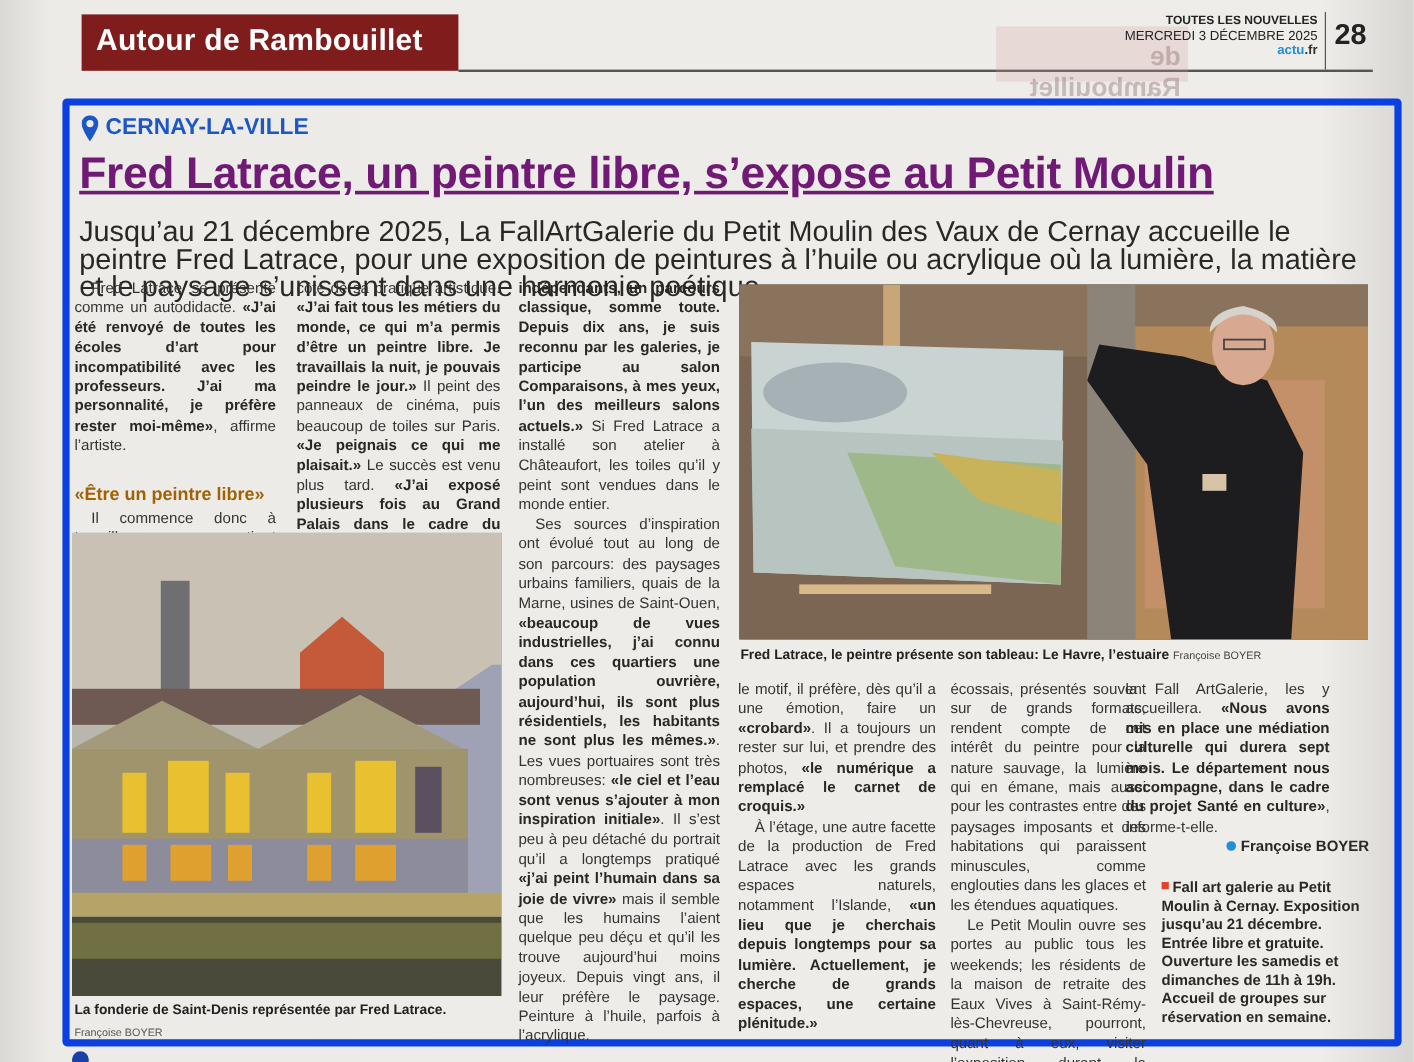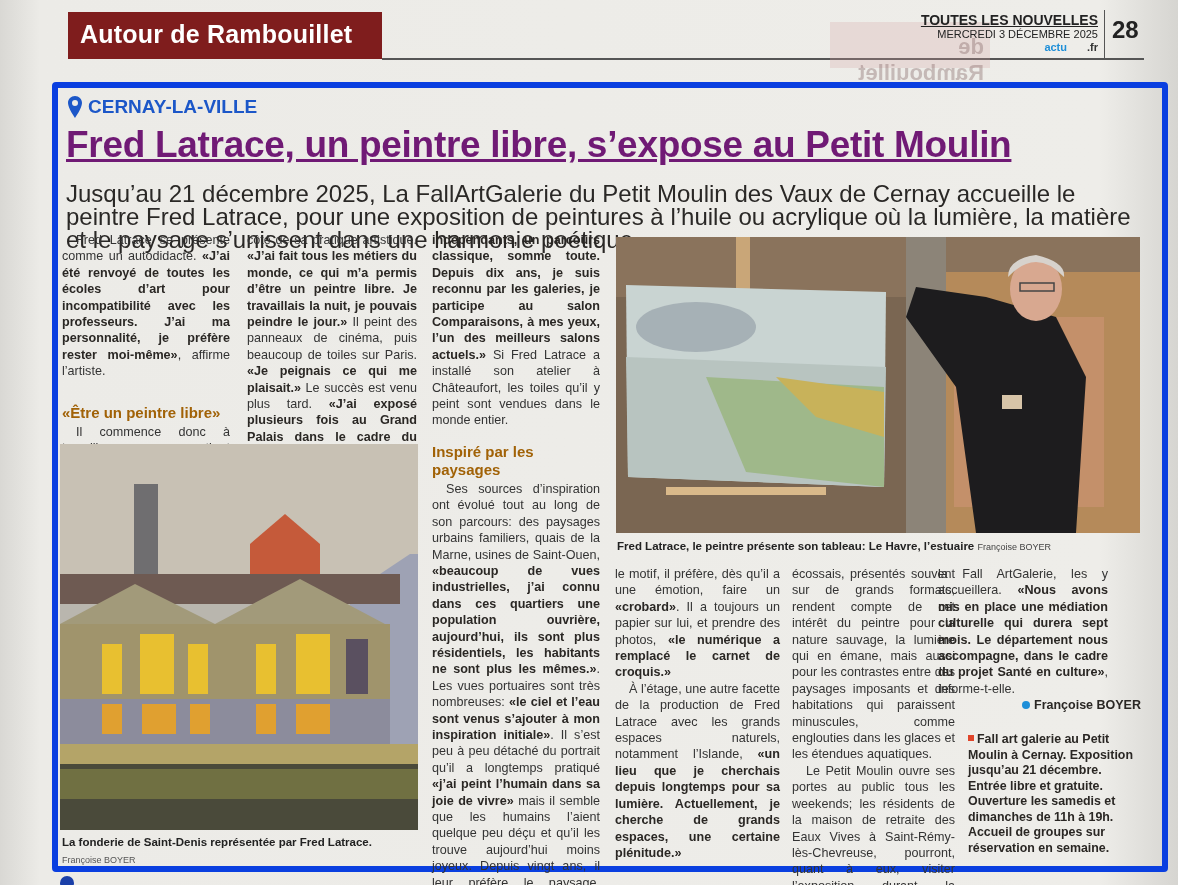--- a/index.html
+++ b/index.html
@@ -26,25 +26,25 @@
   }
   .ghost-bleed {
     position: absolute; left: 830px; top: 22px; width: 160px; height: 46px;
     background: rgba(210,160,160,0.25);
     color: rgba(120,90,90,0.35); font-size: 22px; font-weight: bold; padding: 12px 6px;
     transform: scaleX(-1);
   }
   .masthead {
     position: absolute; right: 80px; top: 12px; text-align: right; line-height: 1.15;
   }
-  .masthead .paper { font-size: 14px; font-weight: bold; color: #222; text-decoration: underline; }
+  .masthead .paper { font-size: 10px; font-weight: bold; color: #222; }
   .masthead .date { font-size: 11px; color: #222; }
   .masthead .site { font-size: 11px; font-weight: bold; }
   .masthead .site .brand { color: #1e8fd8; }
-  .masthead .site .tld { color: #333; margin-left: 20px; }
+  .masthead .site .tld { color: #333; }
   .page-sep { position: absolute; left: 1104px; top: 10px; width: 1px; height: 48px; background: #555; }
   .page-num { position: absolute; left: 1112px; top: 16px; font-size: 24px; font-weight: bold; color: #222; }
 
   
   .marker-frame {
     position: absolute; left: 52px; top: 82px; width: 1116px; height: 790px;
     border: 6px solid #0a3fe0; border-radius: 4px;
   }
 
   
@@ -138,21 +138,20 @@
   <h3>«Être un peintre libre»</h3>
   <p>Il commence donc à travailler comme apprenti et conservera toujours un emploi salarié à</p>
 </div>
 
 <div class="col c2">
   <p class="noindent"><span>côté de sa pratique artistique. </span><b>«J’ai fait tous les métiers du monde, ce qui m’a permis d’être un peintre libre. Je travaillais la nuit, je pouvais peindre le jour.»</b><span> Il peint des panneaux de cinéma, puis beaucoup de toiles sur Paris. </span><b>«Je peignais ce qui me plaisait.»</b><span> Le succès est venu plus tard. </span><b>«J’ai exposé plusieurs fois au Grand Palais dans le cadre du salon des artistes</b></p>
 </div>
 
 <div class="col c3">
   <p class="noindent"><b>indépendants, un parcours classique, somme toute. Depuis dix ans, je suis reconnu par les galeries, je participe au salon Comparaisons, à mes yeux, l’un des meilleurs salons actuels.»</b><span> Si Fred Latrace a installé son atelier à Châteaufort, les toiles qu’il y peint sont vendues dans le monde entier.</span></p>
-  <h3 style="margin-top:14px;">Inspiré par les paysages</h3>
   <p><span>Ses sources d’inspiration ont évolué tout au long de son parcours: des paysages urbains familiers, quais de la Marne, usines de Saint-Ouen, </span><b>«beaucoup de vues industrielles, j’ai connu dans ces quartiers une population ouvrière, aujourd’hui, ils sont plus résidentiels, les habitants ne sont plus les mêmes.»</b><span>. Les vues portuaires sont très nombreuses: </span><b>«le ciel et l’eau sont venus s’ajouter à mon inspiration initiale»</b><span>. Il s’est peu à peu détaché du portrait qu’il a longtemps pratiqué </span><b>«j’ai peint l’humain dans sa joie de vivre»</b><span> mais il semble que les humains l’aient quelque peu déçu et qu’il les trouve aujourd’hui moins joyeux. Depuis vingt ans, il leur préfère le paysage. Peinture à l’huile, parfois à l’acrylique. </span></p>
 
 </div>
 
 <div class="photo photo-artist">
   <svg width="524" height="296" viewBox="0 0 524 296">
     <rect width="524" height="296" fill="#7a6652"></rect>
     <rect x="0" y="0" width="524" height="60" fill="#8a735c"></rect>
     <rect x="290" y="0" width="40" height="296" fill="#8c8478"></rect>
     <rect x="330" y="35" width="194" height="261" fill="#b58a5a"></rect>
@@ -202,21 +201,21 @@
     </g>
     <rect x="0" y="300" width="358" height="20" fill="#b4a468"></rect>
     <rect x="0" y="320" width="358" height="66" fill="#4a4a3a"></rect>
     <rect x="0" y="325" width="358" height="30" fill="#8a8a48" opacity="0.6"></rect>
   </svg>
 </div>
 <div class="caption cap1">La fonderie de Saint-Denis représentée par Fred Latrace.</div>
 <div class="cred1">Françoise BOYER</div>
 
 <div class="col c4">
-  <p class="noindent"><span>le motif, il préfère, dès qu’il a une émotion, faire un </span><b>«crobard»</b><span>. Il a toujours un papier sur lui, et prendre des photos, </span><b>«le numérique a remplacé le carnet de croquis.»</b></p>
+  <p class="noindent"><span>le motif, il préfère, dès qu’il a une émotion, faire un </span><b>«crobard»</b><span>. Il a toujours un rester sur lui, et prendre des photos, </span><b>«le numérique a remplacé le carnet de croquis.»</b></p>
   <p><span>À l’étage, une autre facette de la production de Fred Latrace avec les grands espaces naturels, notamment l’Islande, </span><b>«un lieu que je cherchais depuis longtemps pour sa lumière. Actuellement, je cherche de grands espaces, une certaine plénitude.»</b></p>
 
 </div>
 
 <div class="col c5">
   <p class="noindent">écossais, présentés souvent sur de grands formats, rendent compte de cet intérêt du peintre pour la nature sauvage, la lumière qui en émane, mais aussi pour les contrastes entre des paysages imposants et des habitations qui paraissent minuscules, comme englouties dans les glaces et les étendues aquatiques.</p>
   <p>Le Petit Moulin ouvre ses portes au public tous les weekends; les résidents de la maison de retraite des Eaux Vives à Saint-Rémy-lès-Chevreuse, pourront, quant à eux, visiter l’exposition durant la semaine. Caroline Leite, responsable de</p>
 </div>
 
 <div class="col c6">

